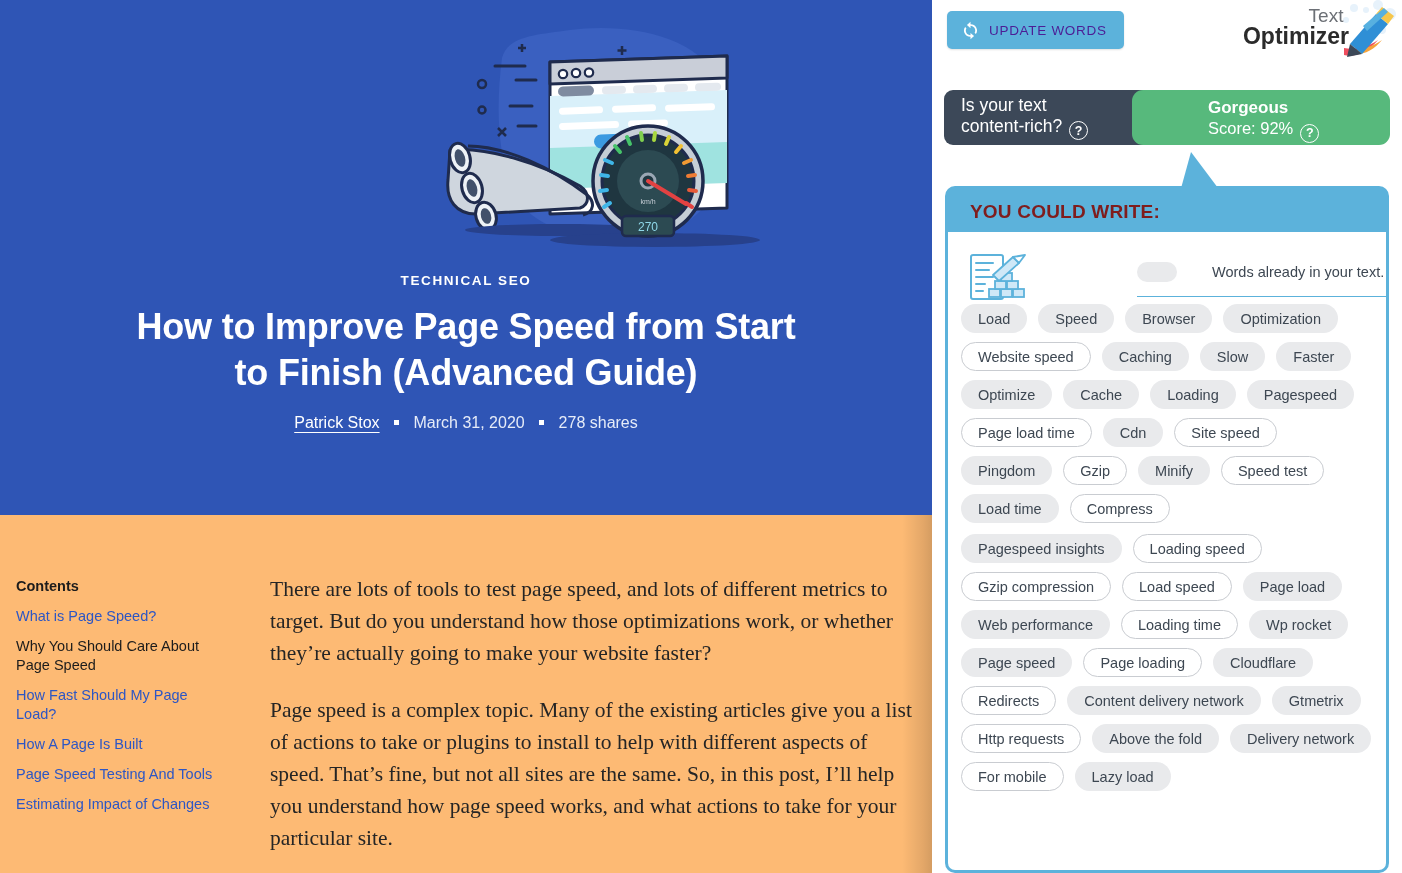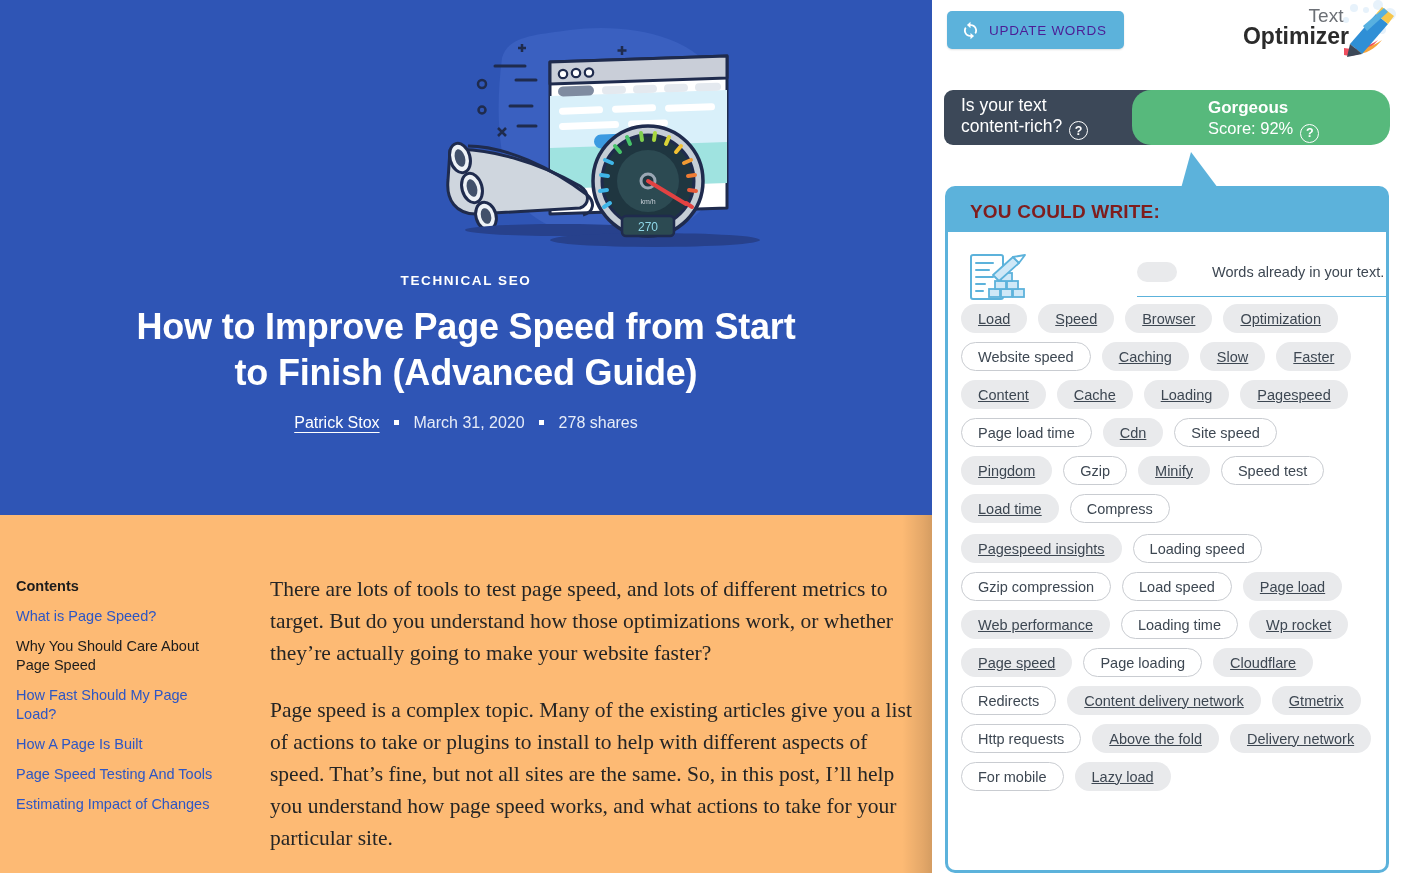--- a/index.html
+++ b/index.html
@@ -98,21 +98,21 @@
 
   
   .qbar {
     position:absolute; left: 12px; top: 90px; width: 220px; height: 55px;
     background: #3c4858; border-radius: 9px;
     display:flex; align-items:center; padding-left: 17px;
   }
   .qbar-text { color:#fff; font-size: 17.5px; font-weight: 400; line-height: 21px; }
   .score-bar {
     position:absolute; left: 200px; top: 90px; width: 258px; height: 55px;
-    background: #57b97c; border-radius: 19px;
+    background: #57b97c; border-radius: 11px;
     display:flex; align-items:center;
   }
   .score-txt { position:absolute; left: 76px; top: 8px; color:#fff; }
   .score-label { font-size: 17px; font-weight: 700; line-height: 20px; }
   .score-val { font-size: 16.5px; font-weight: 400; line-height: 20px; }
   .help {
     display:inline-flex; align-items:center; justify-content:center;
     width: 19px; height: 19px; border-radius: 50%;
     border: 1.8px solid #ffffff; color:#ffffff;
     font-size: 12.5px; font-weight: 700; line-height: 1;
@@ -157,21 +157,21 @@
   .chip-group { display:flex; flex-wrap: wrap; gap: 9px 11px; align-content: flex-start; }
   .chip-group.second { margin-top: 11px; }
   .chip {
     height: 29px; padding: 0 16px;
     border-radius: 15px;
     display:inline-flex; align-items:center; justify-content:center;
     font-size: 14.5px; color:#3d4752;
     white-space: nowrap; cursor: pointer;
     border: 1px solid transparent;
   }
-  .chip.in-text { background: #e9eaec; text-decoration: underline; }
+  .chip.in-text { background: #e9eaec; }
   .chip.not-in-text { background: #ffffff; border: 1px solid #c9ccd1; }
 
   .panel-scroll {
     position:absolute; right: 6px; top: 0px; width: 5px; height: 873px;
     background: transparent;
   }
 </style>
 </head>
 <body>
 
@@ -379,21 +379,21 @@
 
       <div class="chip-group" id="group-0">
           <span class="chip in-text">Load</span>
           <span class="chip in-text">Speed</span>
           <span class="chip in-text">Browser</span>
           <span class="chip in-text">Optimization</span>
           <span class="chip not-in-text">Website speed</span>
           <span class="chip in-text">Caching</span>
           <span class="chip in-text">Slow</span>
           <span class="chip in-text">Faster</span>
-          <span class="chip in-text">Content</span>
+          <span class="chip in-text">Optimize</span>
           <span class="chip in-text">Cache</span>
           <span class="chip in-text">Loading</span>
           <span class="chip in-text">Pagespeed</span>
           <span class="chip not-in-text">Page load time</span>
           <span class="chip in-text">Cdn</span>
           <span class="chip not-in-text">Site speed</span>
           <span class="chip in-text">Pingdom</span>
           <span class="chip not-in-text">Gzip</span>
           <span class="chip in-text">Minify</span>
           <span class="chip not-in-text">Speed test</span>

